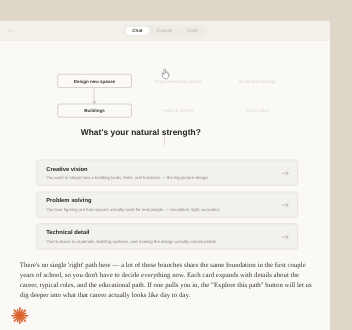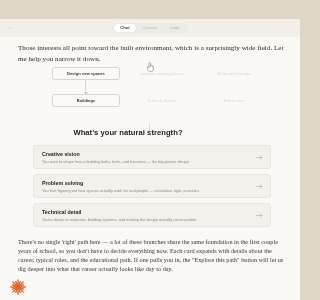--- a/index.html
+++ b/index.html
@@ -134,21 +134,21 @@
 
   
   .q-stem {
     position: absolute;
     left: 149px; top: 86px;
     width: 0.8px; height: 9px;
     background: #e0dcd3;
   }
   .q-title {
     position: absolute;
-    top: 91px; left: 0; width: 256px;
+    top: 79px; left: 0; width: 256px;
     text-align: center;
     font-family: "Liberation Sans", sans-serif;
     font-size: 7.6px;
     font-weight: bold;
     color: #24221d;
     letter-spacing: .05px;
   }
 
   
   .cards {
@@ -214,21 +214,20 @@
     </span>
     <div class="tab-group">
       <div class="tab active">Chat</div>
       <div class="tab">Canvas</div>
       <div class="tab">Code</div>
     </div>
   </div>
 
   <div class="canvas">
 
-    <div class="para para-top">Those interests all point toward the built environment, which is a surprisingly wide field. Let me help you narrow it down.</div>
 
     <div class="diagram">
 
       <div class="dg-col dg-c0">
         <div class="node">Design new spaces</div>
         <div class="node row2">Buildings</div>
       </div>
 
       <div class="dg-col dg-c1">
         <div class="node ghost">Improve existing places</div>

